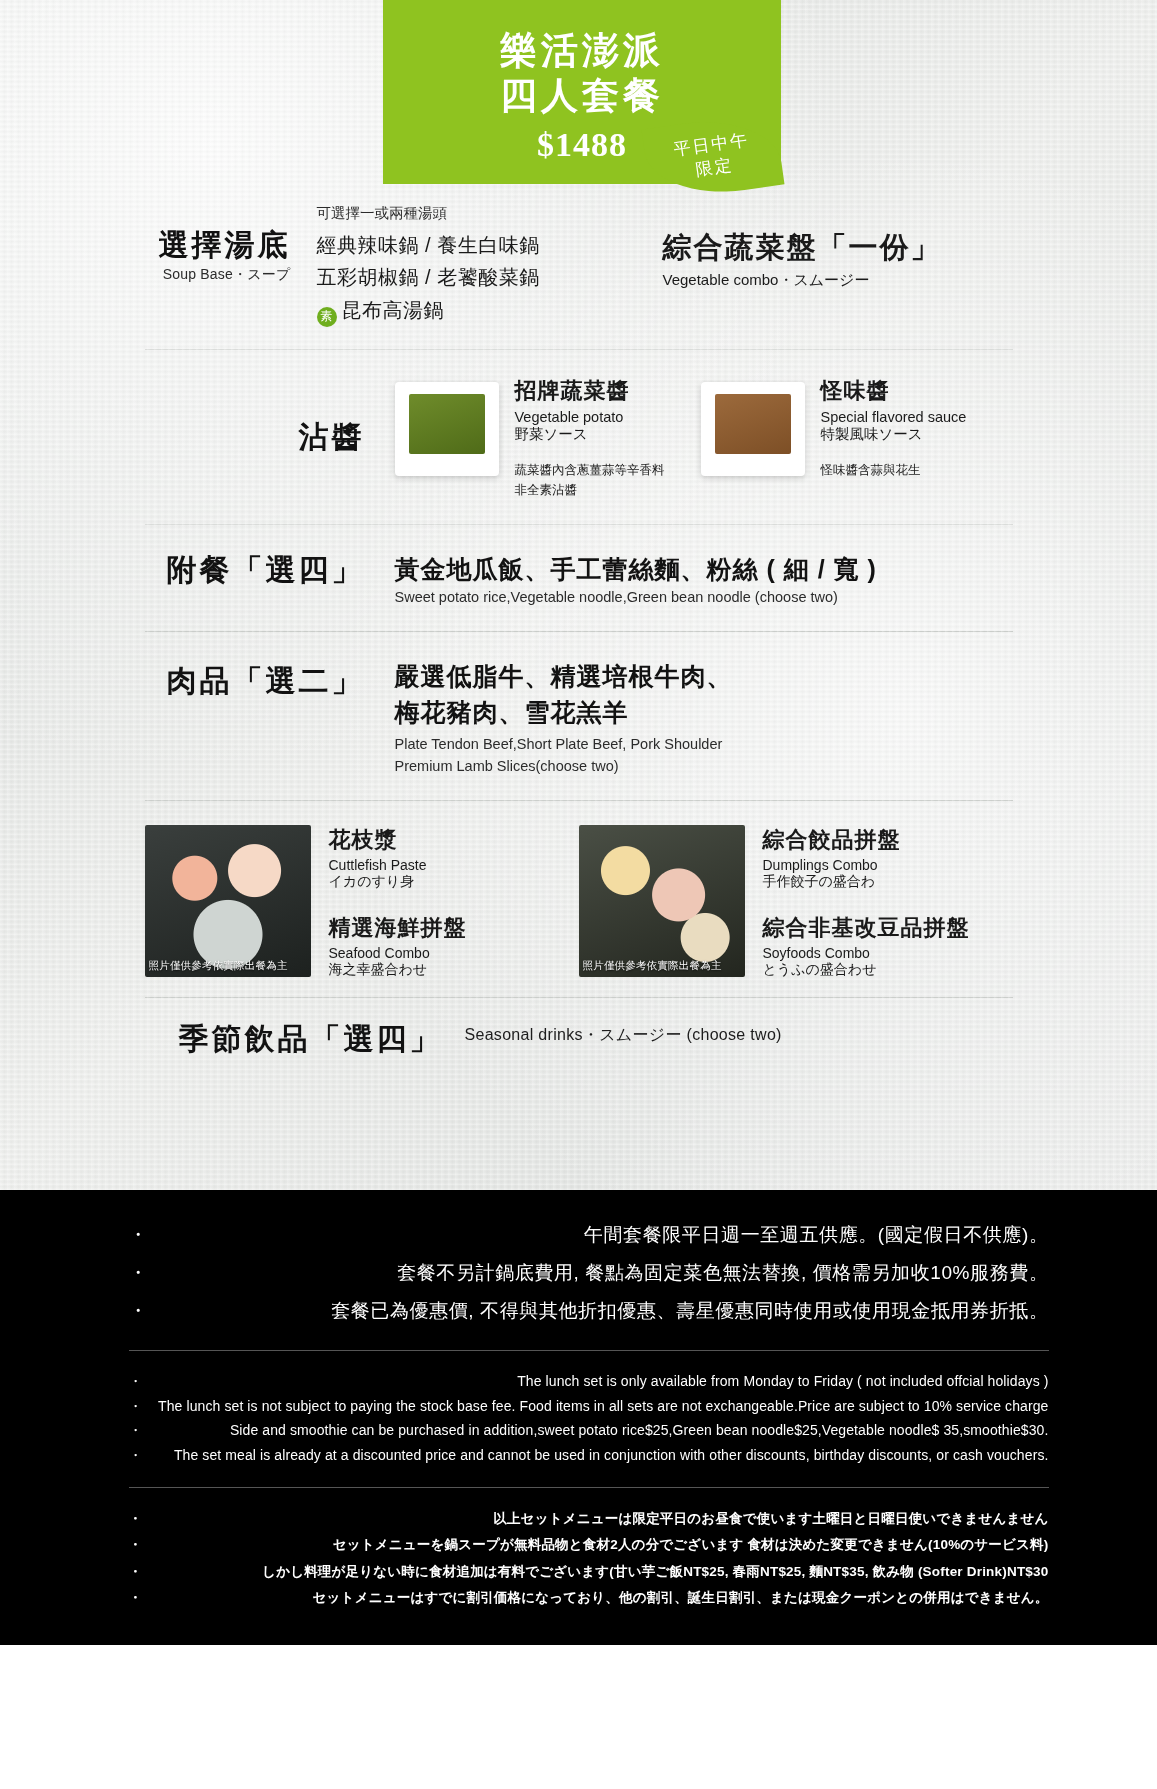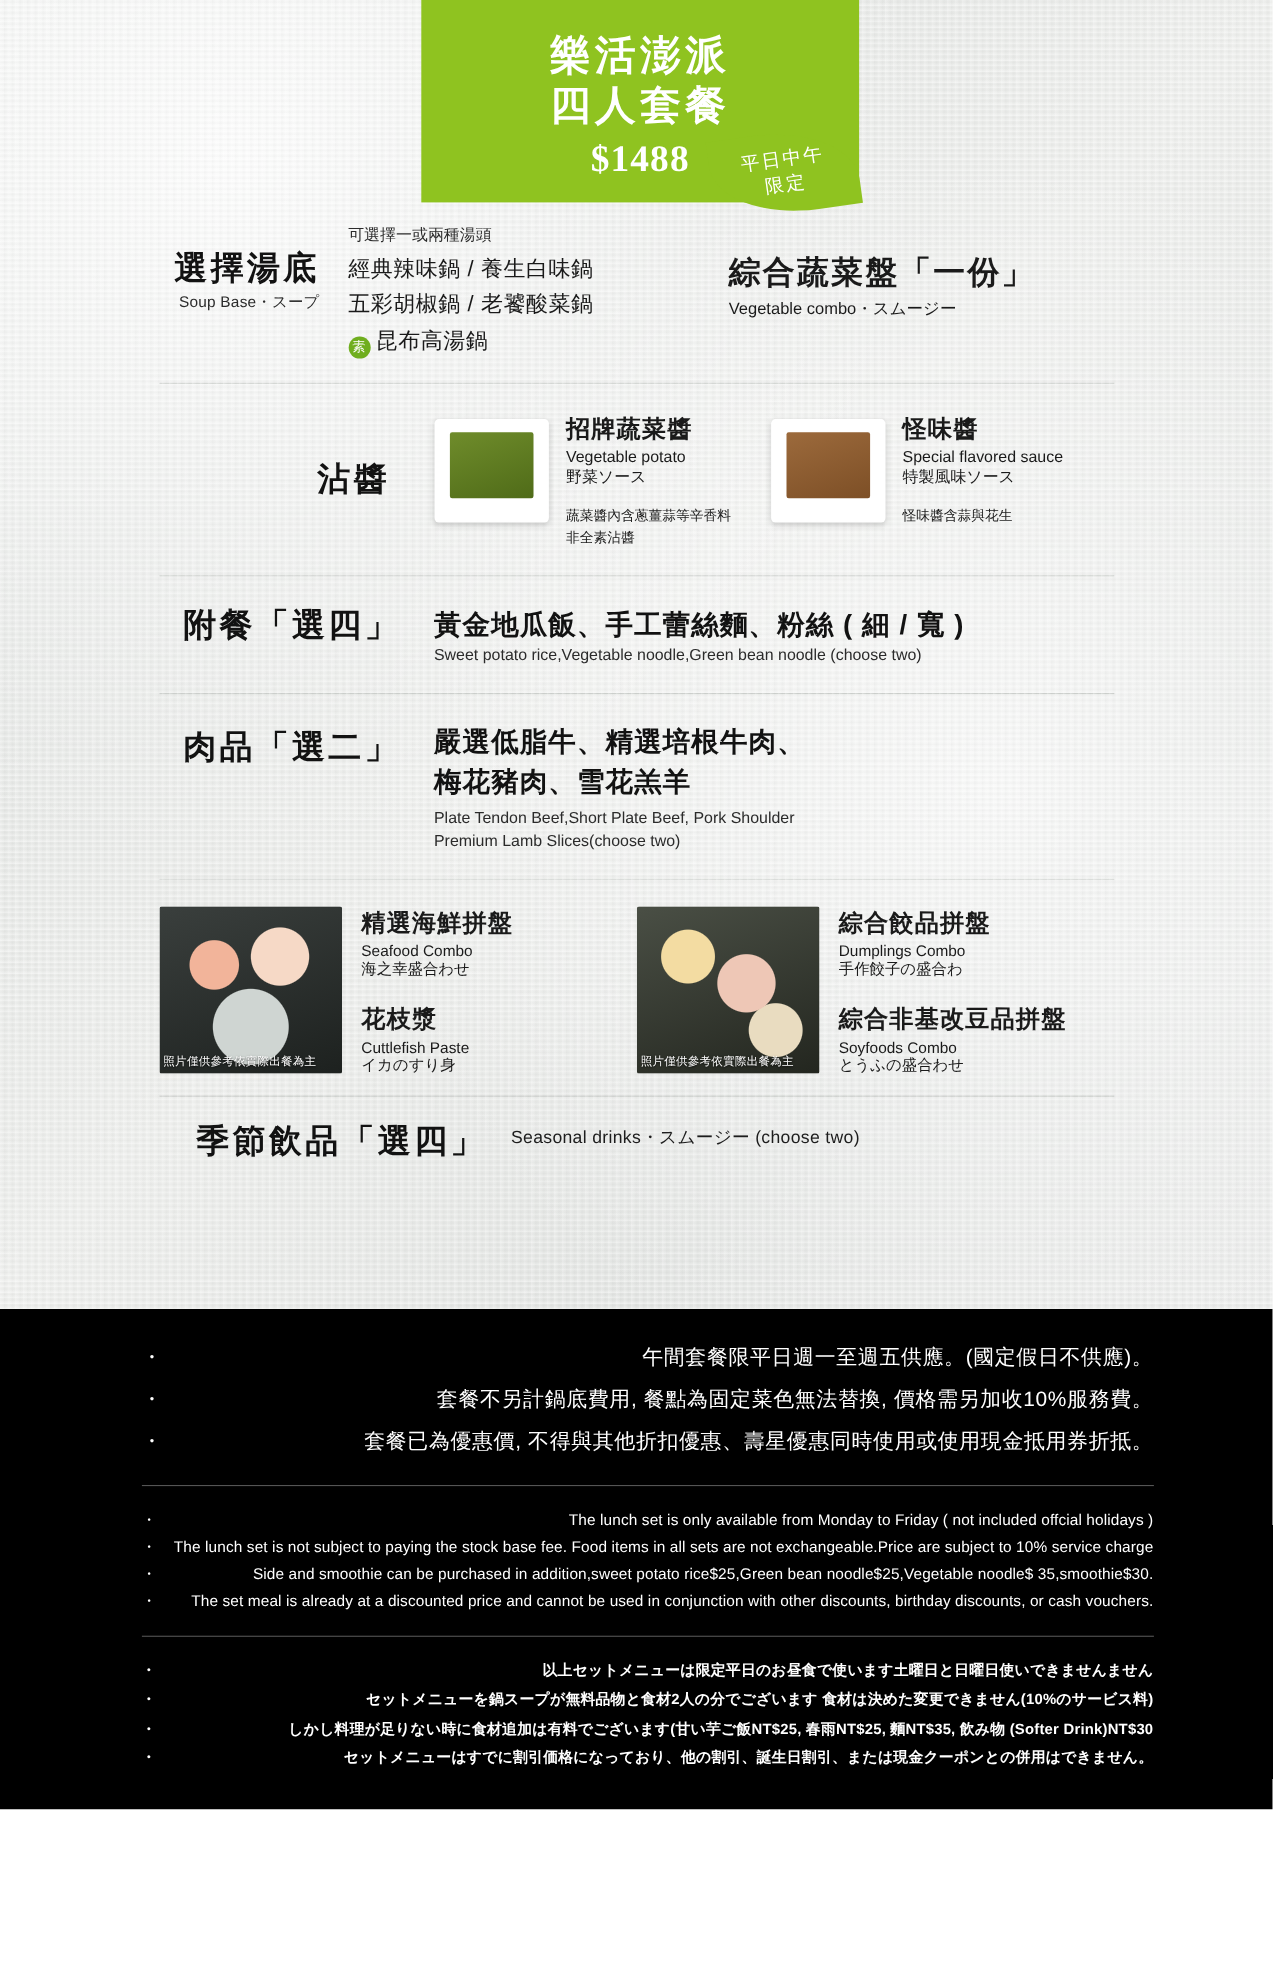--- a/index.html
+++ b/index.html
@@ -77,21 +77,21 @@
     display:inline-flex;align-items:center;justify-content:center;
     width:20px;height:20px;border-radius:50%;background:#6fae1e;color:#fff;
     font-size:12px;margin-right:5px;vertical-align:-3px;
   }
   .soup-right { flex:1; padding-top:24px; padding-left:26px; }
   .soup-right .cn { font-size:29px; font-weight:bold; letter-spacing:2px; }
   .soup-right .en { font-size:15px; margin-top:3px; }
 
   
   .sauce-row { padding:26px 0 24px 0;}
-  .sauce-label { width:250px; text-align:right; padding-right:40px; padding-top:42px;}
+  .sauce-label { width:250px; text-align:right; padding-right:30px; padding-top:42px;}
   .sauce-item { display:flex; gap:16px; width:306px;}
   .sauce-item.second { width:auto; }
   .bowl {
     width:104px; height:94px; flex:0 0 104px; position:relative;
     background:#ffffff;
     border-radius:4px;
     box-shadow:0 2px 6px rgba(0,0,0,.18);
     margin-top:6px;
   }
   .bowl:after{
@@ -256,28 +256,28 @@
 
     <div class="divider"></div>
 
     <div class="sec combo-row">
       <div class="combo">
         <div class="photo seafood">
           <div class="cap">照片僅供參考依實際出餐為主</div>
         </div>
         <div class="combo-txt">
           <div class="grp">
+            <div class="c-cn">花枝漿</div>
+            <div class="c-en">Cuttlefish Paste</div>
+            <div class="c-jp">イカのすり身</div>
+          </div>
+          <div class="grp">
             <div class="c-cn">精選海鮮拼盤</div>
             <div class="c-en">Seafood Combo</div>
             <div class="c-jp">海之幸盛合わせ</div>
-          </div>
-          <div class="grp">
-            <div class="c-cn">花枝漿</div>
-            <div class="c-en">Cuttlefish Paste</div>
-            <div class="c-jp">イカのすり身</div>
           </div>
         </div>
       </div>
       <div class="combo">
         <div class="photo dumpling">
           <div class="cap">照片僅供參考依實際出餐為主</div>
         </div>
         <div class="combo-txt">
           <div class="grp">
             <div class="c-cn">綜合餃品拼盤</div>

